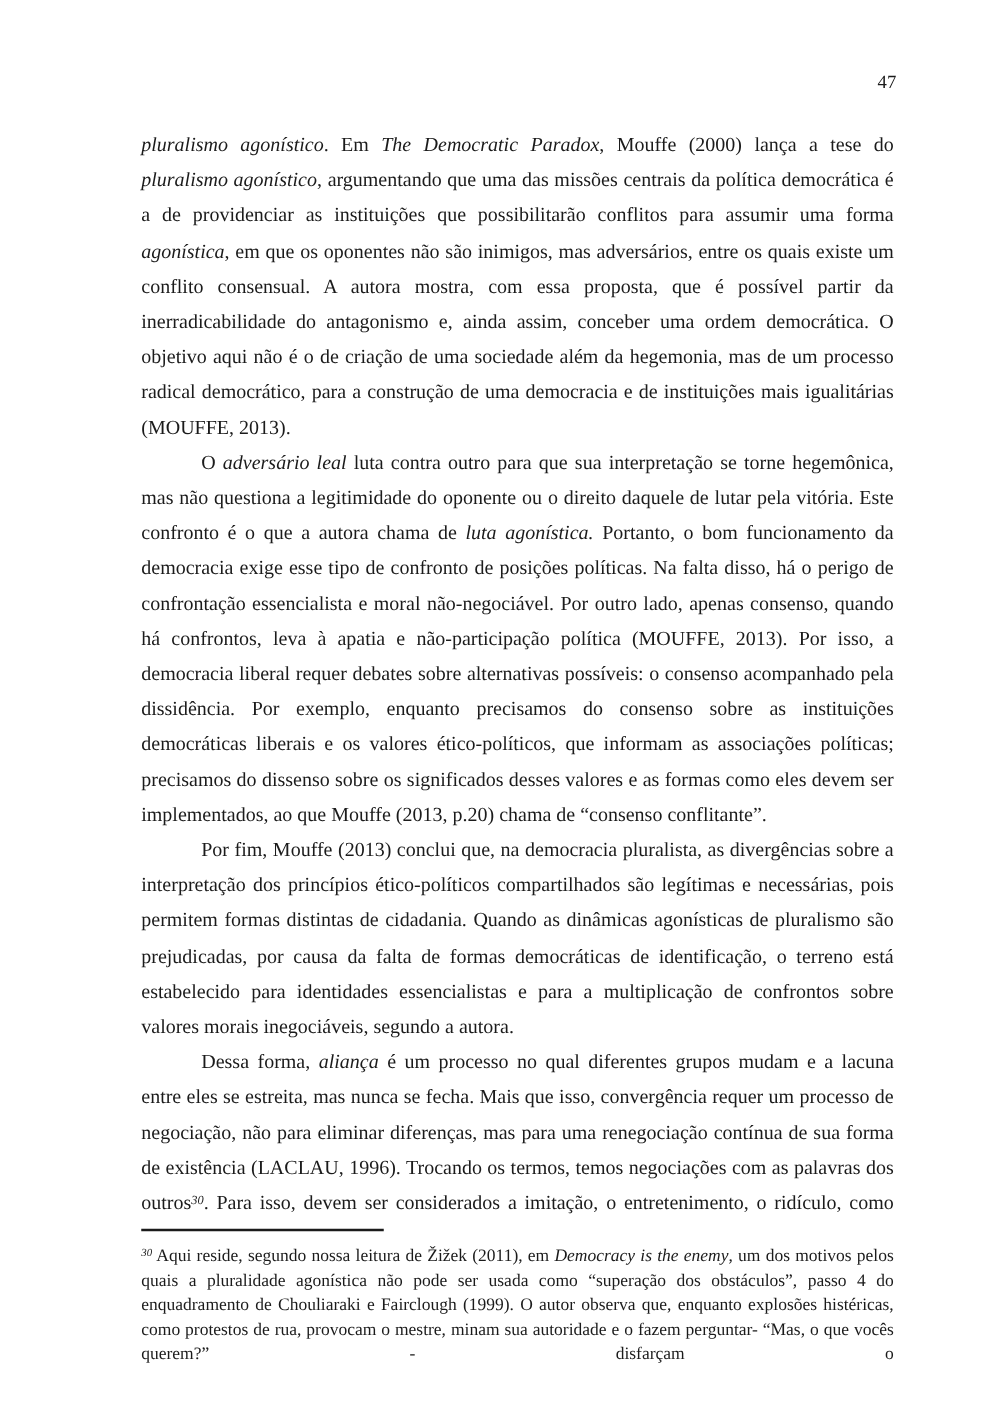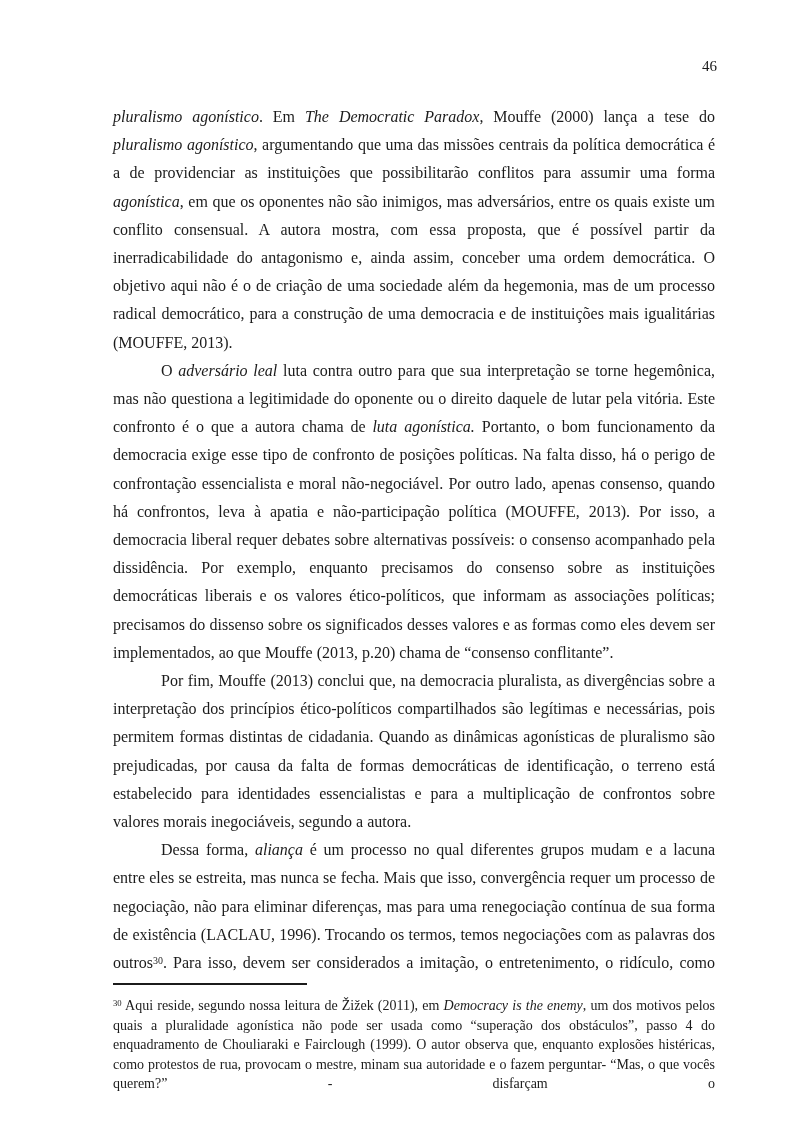--- a/index.html
+++ b/index.html
@@ -30,20 +30,21 @@
   }
   .body-text p { margin: 0; padding: 0; }
   .indent { text-indent: 48px; }
   .fill-last { text-align-last: justify; }
   .it { font-style: italic; margin-top: 28px; }
   .sup {
     font-size: 62%;
     position: relative;
     top: -0.45em;
     line-height: 0;
+    font-style: italic;
   }
   .footnote-rule {
     position: absolute;
     left: 113px;
     top: 983px;
     width: 194px;
     height: 2px;
     background: #1b1b1b;
   }
   .footnote {
@@ -55,21 +56,21 @@
     line-height: 19.6px;
     text-align: justify;
     text-align-last: justify;
   }
 </style>
 </head>
 <body>
 
 <div class="page">
 
-  <div class="page-number">46</div>
+  <div class="page-number">47</div>
 
   <div class="body-text">
     <p class="para"><span class="it">pluralismo agonístico</span><span>. Em </span><span class="it">The Democratic Paradox</span><span>, Mouffe (2000) lança a tese do </span><span class="it">pluralismo agonístico</span><span>, argumentando que uma das missões centrais da política democrática é a de providenciar as instituições que possibilitarão conflitos para assumir uma forma </span><span class="it">agonística</span><span>, em que os oponentes não são inimigos, mas adversários, entre os quais existe um conflito consensual. A autora mostra, com essa proposta, que é possível partir da inerradicabilidade do antagonismo e, ainda assim, conceber uma ordem democrática. O objetivo aqui não é o de criação de uma sociedade além da hegemonia, mas de um processo radical democrático, para a construção de uma democracia e de instituições mais igualitárias (MOUFFE, 2013).</span></p>
 
     <p class="para indent"><span>O </span><span class="it">adversário leal</span><span> luta contra outro para que sua interpretação se torne hegemônica, mas não questiona a legitimidade do oponente ou o direito daquele de lutar pela vitória. Este confronto é o que a autora chama de </span><span class="it">luta agonística.</span><span> Portanto, o bom funcionamento da democracia exige esse tipo de confronto de posições políticas. Na falta disso, há o perigo de confrontação essencialista e moral não-negociável. Por outro lado, apenas consenso, quando há confrontos, leva à apatia e não-participação política (MOUFFE, 2013). Por isso, a democracia liberal requer debates sobre alternativas possíveis: o consenso acompanhado pela dissidência. Por exemplo, enquanto precisamos do consenso sobre as instituições democráticas liberais e os valores ético-políticos, que informam as associações políticas; precisamos do dissenso sobre os significados desses valores e as formas como eles devem ser implementados, ao que Mouffe (2013, p.20) chama de “consenso conflitante”.</span></p>
 
     <p class="para indent"><span>Por fim, Mouffe (2013) conclui que, na democracia pluralista, as divergências sobre a interpretação dos princípios ético-políticos compartilhados são legítimas e necessárias, pois permitem formas distintas de cidadania. Quando as dinâmicas agonísticas de pluralismo são prejudicadas, por causa da falta de formas democráticas de identificação, o terreno está estabelecido para identidades essencialistas e para a multiplicação de confrontos sobre valores morais inegociáveis, segundo a autora.</span></p>
 
     <p class="para indent fill-last"><span>Dessa forma, </span><span class="it">aliança</span><span> é um processo no qual diferentes grupos mudam e a lacuna entre eles se estreita, mas nunca se fecha. Mais que isso, convergência requer um processo de negociação, não para eliminar diferenças, mas para uma renegociação contínua de sua forma de existência (LACLAU, 1996). Trocando os termos, temos negociações com as palavras dos outros</span><span class="sup">30</span><span>. Para isso, devem ser considerados a imitação, o entretenimento, o ridículo, como</span></p>
   </div>

